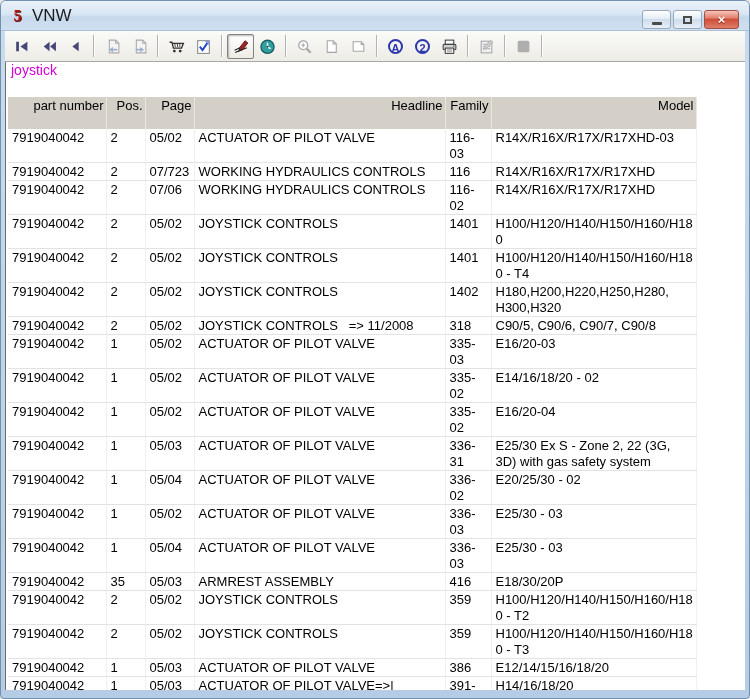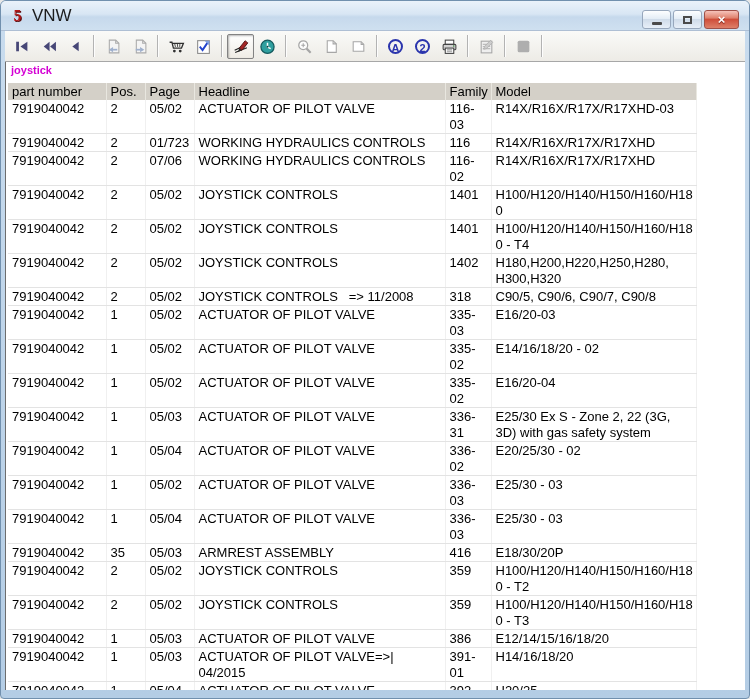--- a/index.html
+++ b/index.html
@@ -54,27 +54,27 @@
     color:#2b35ad;font-weight:bold;font-size:11px;line-height:14px;text-align:center;display:block;
   }
 
   
   .content{
     position:absolute;left:4px;right:4px;top:61px;bottom:8px;
     background:#fff;border-left:1px solid #6d6d6d;
     overflow:hidden;padding:0 0 0 2px;
   }
   .search-term{
-    color:var(--search-term,#d400d4);font-weight:bold;font-size:11px;
-    padding:1px 0 5px 3px;line-height:15px;
+    color:var(--search-term,#d400d4);font-weight:normal;font-size:14px;
+    padding:1px 0 19px 3px;line-height:15px;
   }
   table.grid{border-collapse:collapse;table-layout:fixed;width:688px;font-size:13px;}
   table.grid th{
-    background:var(--header-bg,#d4d0c8);font-weight:normal;text-align:left;
-    padding:1px 2px 1px 4px;border-right:1px solid #e9e7e0;height:17px;color:#000;
+    background:var(--header-bg,#d4d0c8);font-weight:normal;text-align:right;
+    padding:1px 2px 16px 4px;border-right:1px solid #e9e7e0;height:17px;color:#000;
     white-space:nowrap;overflow:hidden;
   }
   table.grid td{
     vertical-align:top;padding:1px 2px 0 4px;line-height:16px;color:#000;
     border-bottom:1px solid #e3e3e3;border-right:1px solid #f0f0f0;
     white-space:pre-wrap;overflow:hidden;
   }
   td.headline{color:var(--headline-link,#2323cc);}
 </style>
 </head>
@@ -262,21 +262,21 @@
     <td>2</td>
     <td>05/02</td>
     <td class="headline">ACTUATOR OF PILOT VALVE</td>
     <td>116-03</td>
     <td>R14X/R16X/R17X/R17XHD-03</td>
   </tr>
 
   <tr>
     <td>7919040042</td>
     <td>2</td>
-    <td>01/723</td>
+    <td>07/723</td>
     <td class="headline">WORKING HYDRAULICS CONTROLS</td>
     <td>116</td>
     <td>R14X/R16X/R17X/R17XHD</td>
   </tr>
 
   <tr>
     <td>7919040042</td>
     <td>2</td>
     <td>07/06</td>
     <td class="headline">WORKING HYDRAULICS CONTROLS</td>

